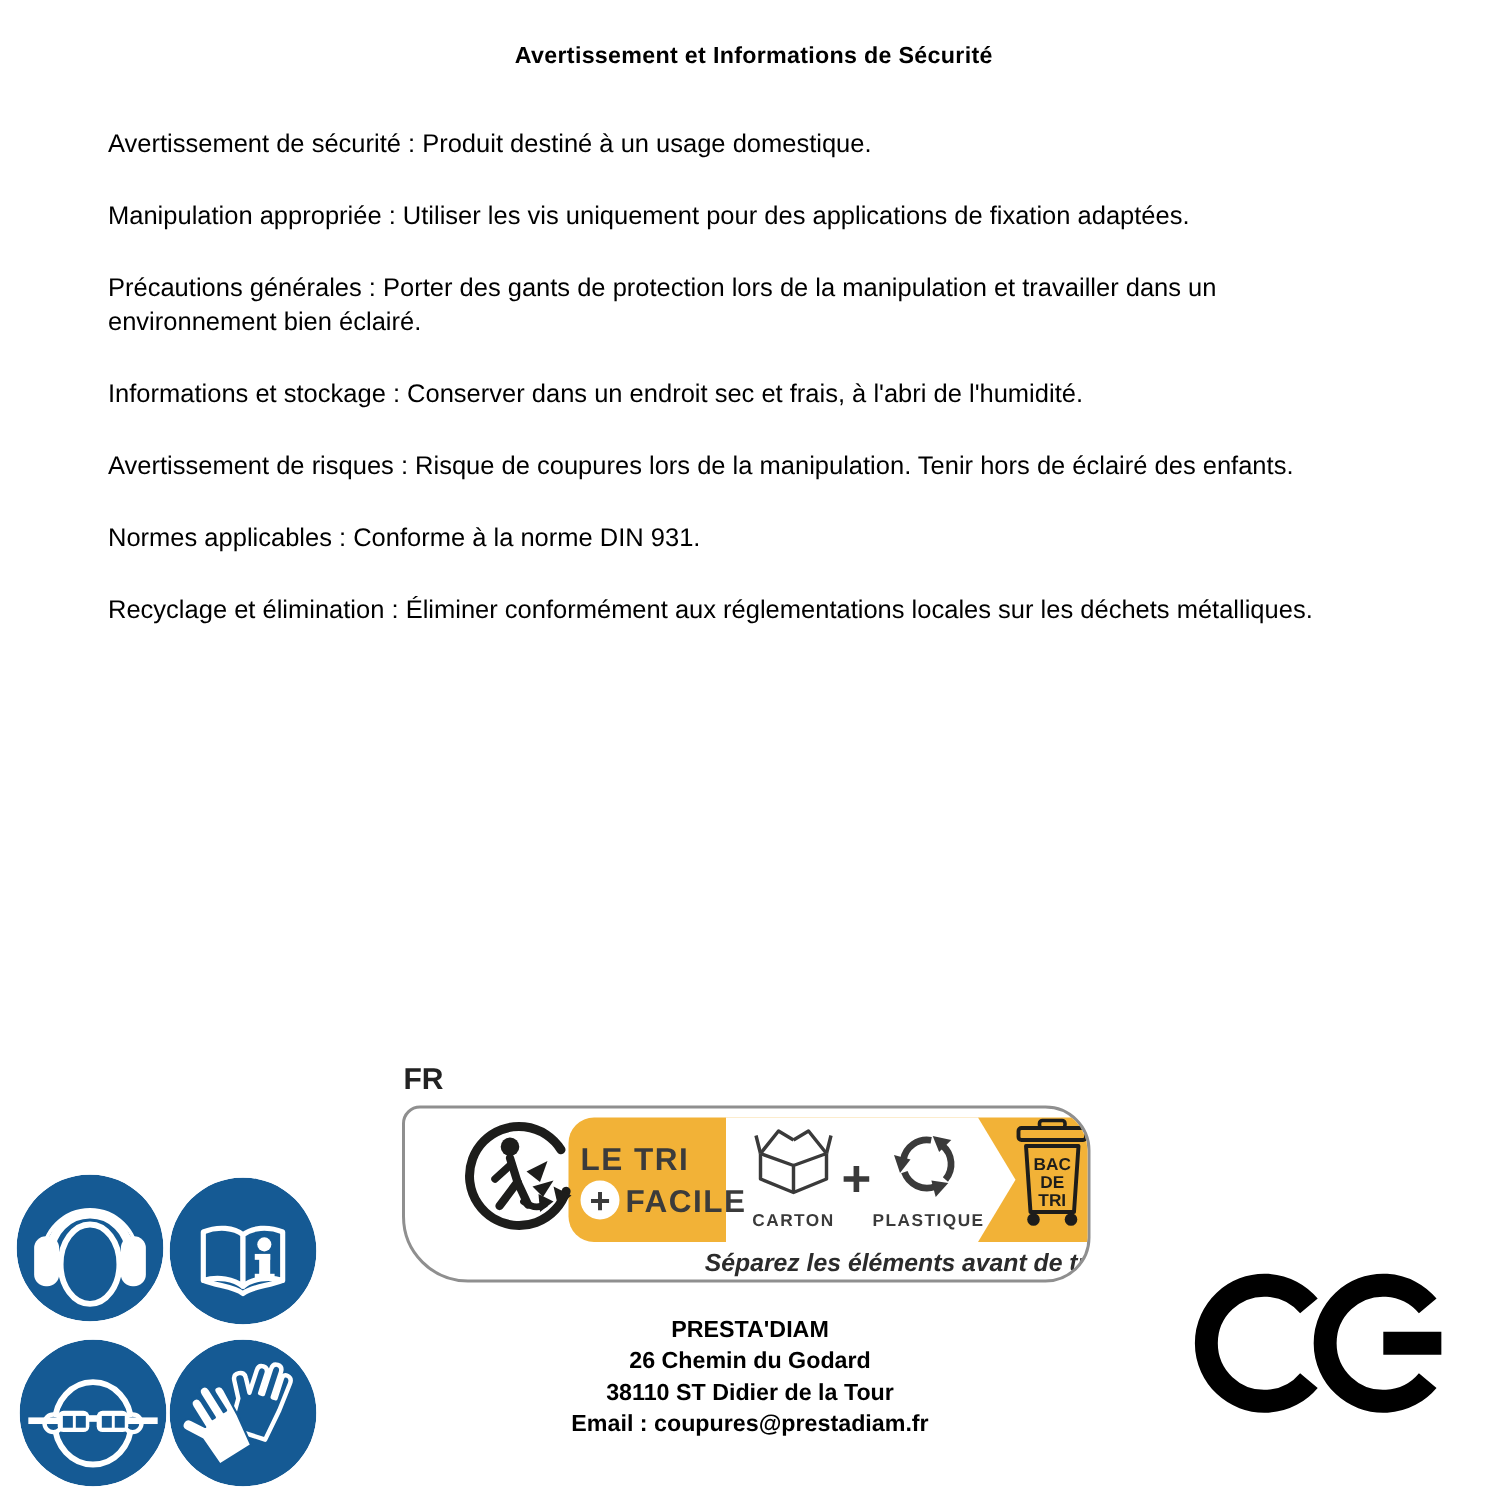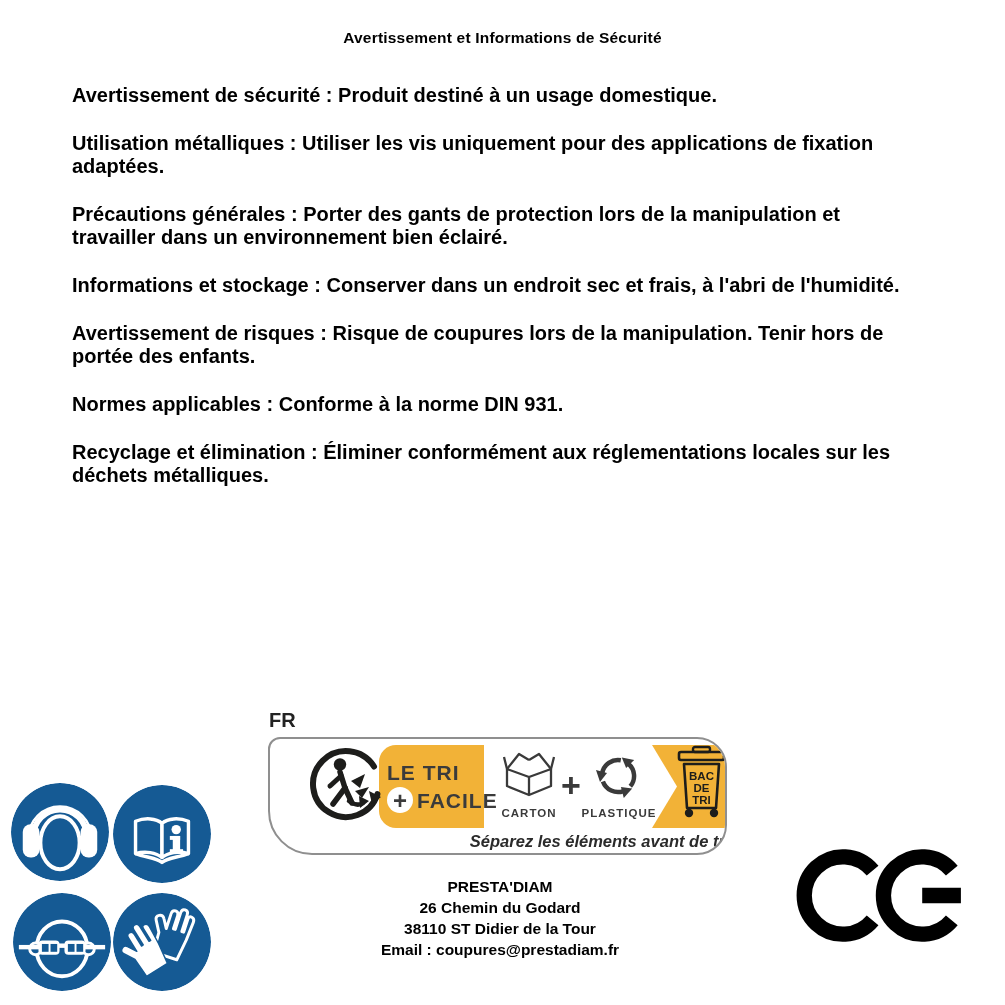--- a/index.html
+++ b/index.html
@@ -3,21 +3,21 @@
 <meta charset="utf-8">
 <style>
   html,body{margin:0;padding:0;background:#ffffff;}
   .page{position:relative;width:1005px;height:1005px;background:#fff;overflow:hidden;
         font-family:"Liberation Sans", sans-serif;color:#000;}
 
   .doc-title{position:absolute;top:29px;left:0;width:1005px;text-align:center;
              font-size:15.5px;font-weight:bold;letter-spacing:.2px;}
 
   .body-text{position:absolute;top:84px;left:72px;width:848px;}
-  .body-text p{margin:0 0 25px 0;font-size:20px;line-height:23px;font-weight:700;}
+  .body-text p{margin:0 0 25px 0;font-size:17px;line-height:23px;font-weight:400;}
 
   .icons-grid{position:absolute;left:11px;top:783px;width:204px;height:210px;}
   .icons-grid svg{position:absolute;}
   #icoEar{left:0;top:0;}
   #icoBook{left:102px;top:2px;}
   #icoEye{left:2px;top:110px;}
   #icoGlove{left:102px;top:110px;}
 
   .fr-label{position:absolute;left:269px;top:709px;font-size:20px;font-weight:bold;color:#222;}
 
@@ -33,24 +33,24 @@
 </style>
 </head>
 <body>
 
 <div class="page">
 
   <div class="doc-title">Avertissement et Informations de Sécurité</div>
 
   <div class="body-text">
     <p>Avertissement de sécurité : Produit destiné à un usage domestique.</p>
-    <p>Utilisation métalliques : Utiliser les vis uniquement pour des applications de fixation adaptées.</p>
+    <p>Manipulation appropriée : Utiliser les vis uniquement pour des applications de fixation adaptées.</p>
     <p>Précautions générales : Porter des gants de protection lors de la manipulation et travailler dans un environnement bien éclairé.</p>
     <p>Informations et stockage : Conserver dans un endroit sec et frais, à l'abri de l'humidité.</p>
-    <p>Avertissement de risques : Risque de coupures lors de la manipulation. Tenir hors de portée des enfants.</p>
+    <p>Avertissement de risques : Risque de coupures lors de la manipulation. Tenir hors de éclairé des enfants.</p>
     <p>Normes applicables : Conforme à la norme DIN 931.</p>
     <p>Recyclage et élimination : Éliminer conformément aux réglementations locales sur les déchets métalliques.</p>
   </div>
 
   <div class="icons-grid">
 
     <svg id="icoEar" width="98" height="98" viewBox="0 0 100 100">
       <clipPath id="cp1">
           <circle cx="50" cy="50" r="50"></circle>
         </clipPath>

